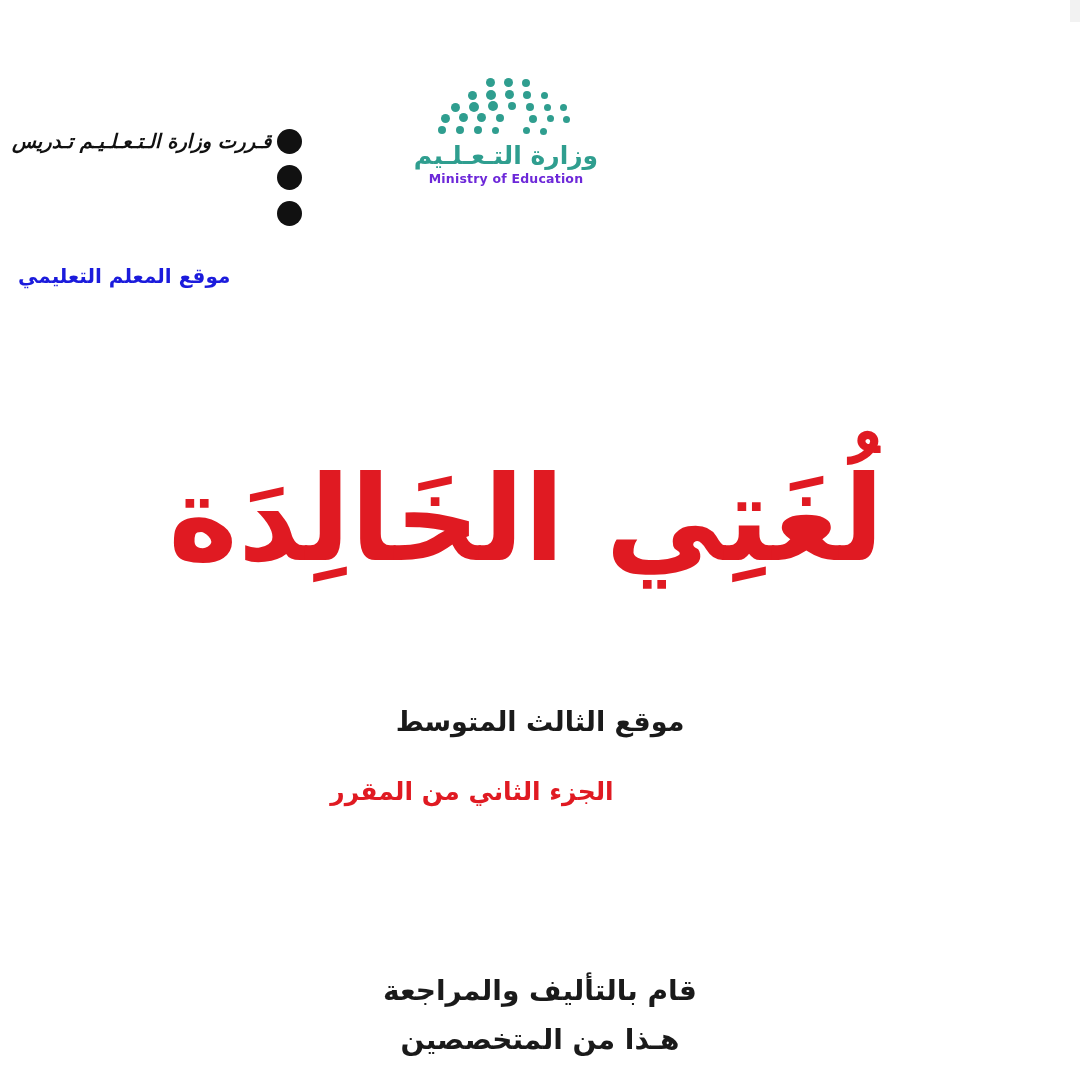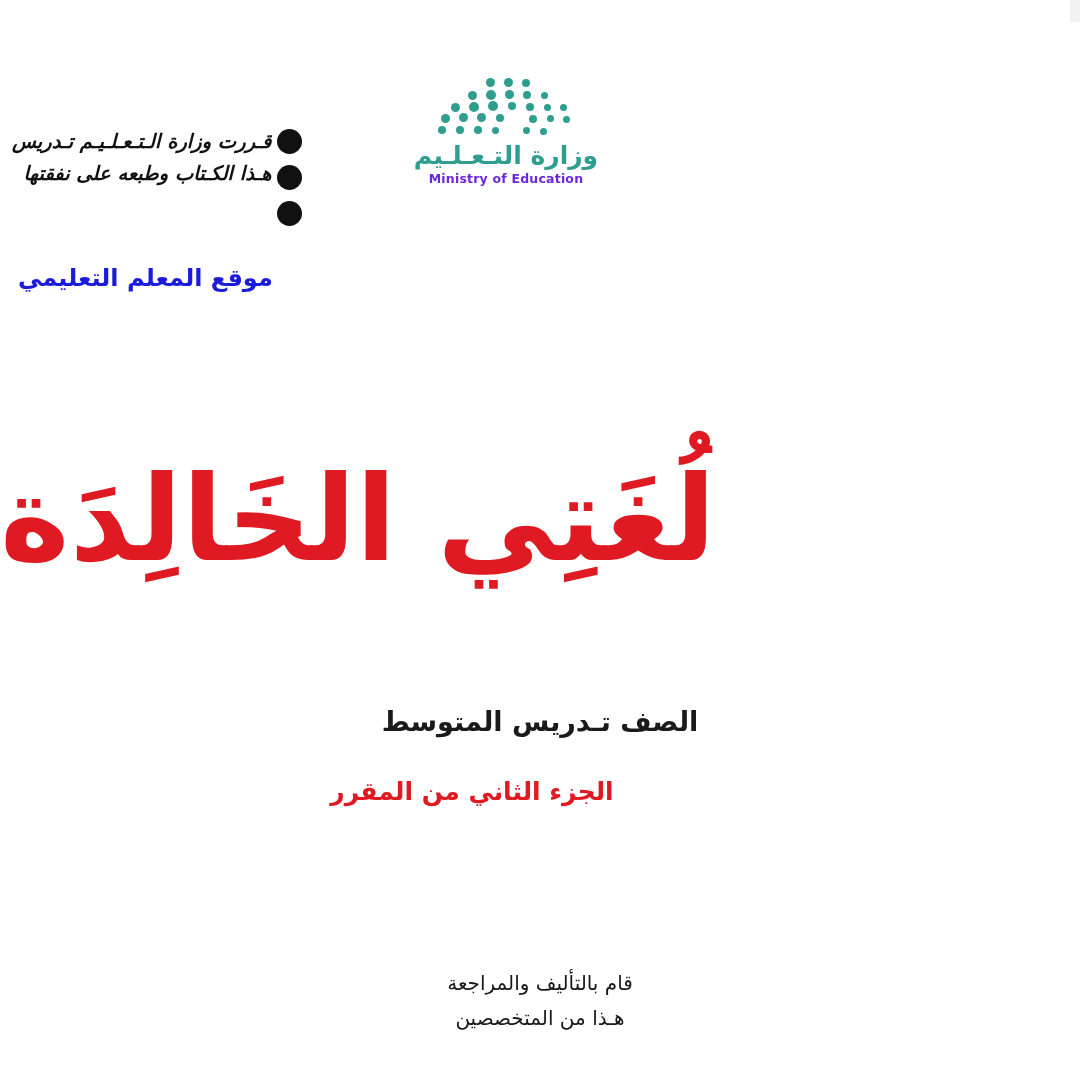--- a/index.html
+++ b/index.html
@@ -105,33 +105,33 @@
     line-height: 1.62;
     letter-spacing: 0.4px;
   }
 
   
   .watermark {
     position: absolute;
     top: 264px;
     left: 18px;
     color: #1b1bdc;
-    font-size: 24px;
+    font-size: 20px;
     font-weight: 700;
     direction: rtl;
     white-space: nowrap;
   }
 
   
   .main-title {
     position: absolute;
     top: 452px;
     left: 0;
     width: 884px;
-    text-align: left;
+    text-align: right;
     color: #e01a22;
     font-size: 118px;
     font-weight: 700;
     direction: rtl;
     line-height: 1.15;
     letter-spacing: -1px;
   }
 
   
   .grade {
@@ -158,22 +158,22 @@
   }
 
   
   .credits {
     position: absolute;
     top: 966px;
     left: 0;
     width: 1080px;
     text-align: center;
     color: #1a1a1a;
-    font-size: 20px;
-    font-weight: 400;
+    font-size: 28px;
+    font-weight: 700;
     direction: rtl;
     line-height: 1.75;
   }
 
   
   .edge-mark {
     position: absolute;
     top: 0;
     right: 0;
     width: 10px;
@@ -230,29 +230,28 @@
   </div>
 
   <div class="decision">
     <div class="bullets">
       <i></i>
         <i></i>
         <i></i>
     </div>
     <div class="decision-lines">
       <div>قـررت وزارة الـتـعـلـيـم تـدريس</div>
-      <div>هـذا الكـتاب وطبعه على نفقتها</div>
     </div>
   </div>
 
   <div class="watermark">موقع المعلم التعليمي</div>
 
   <div class="main-title">لُغَتِي الخَالِدَة</div>
 
-  <div class="grade">الصف تـدريس المتوسط</div>
+  <div class="grade">موقع الثالث المتوسط</div>
 
   <div class="part">الجزء الثاني من المقرر</div>
 
   <div class="credits">
     <div>قام بالتأليف والمراجعة</div>
     <div>هـذا من المتخصصين</div>
   </div>
 
 </div>
 

